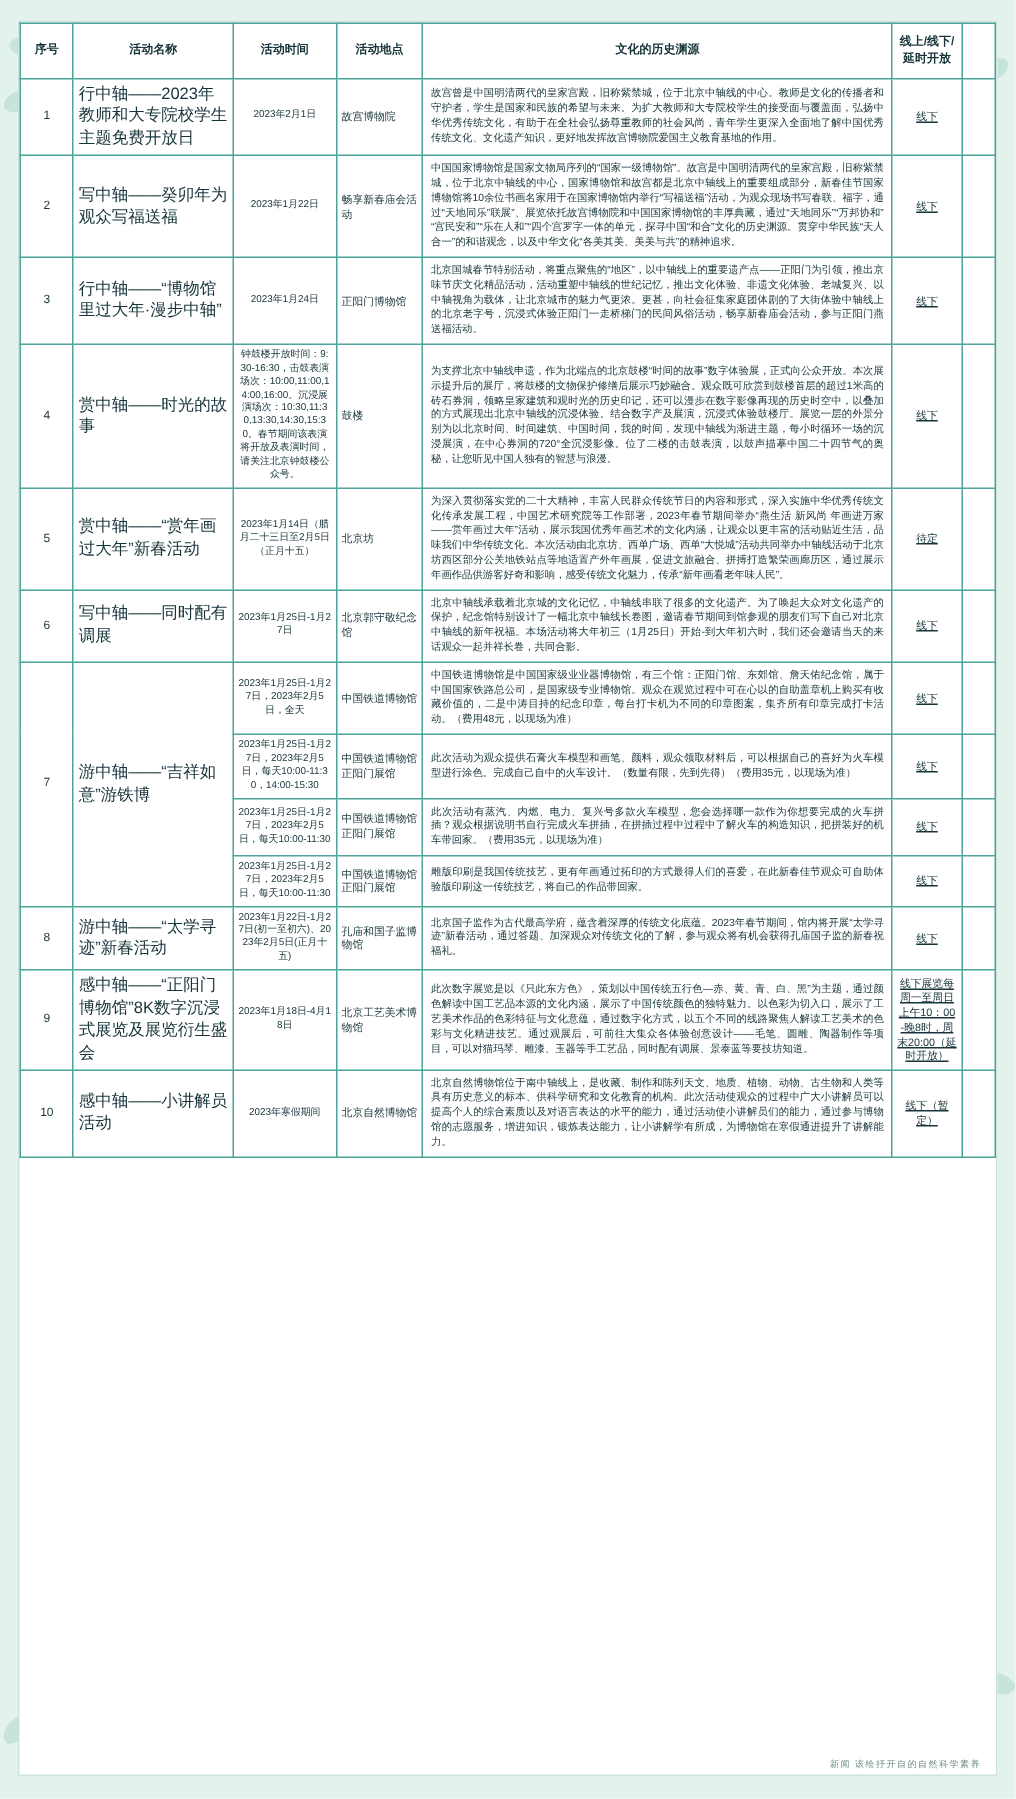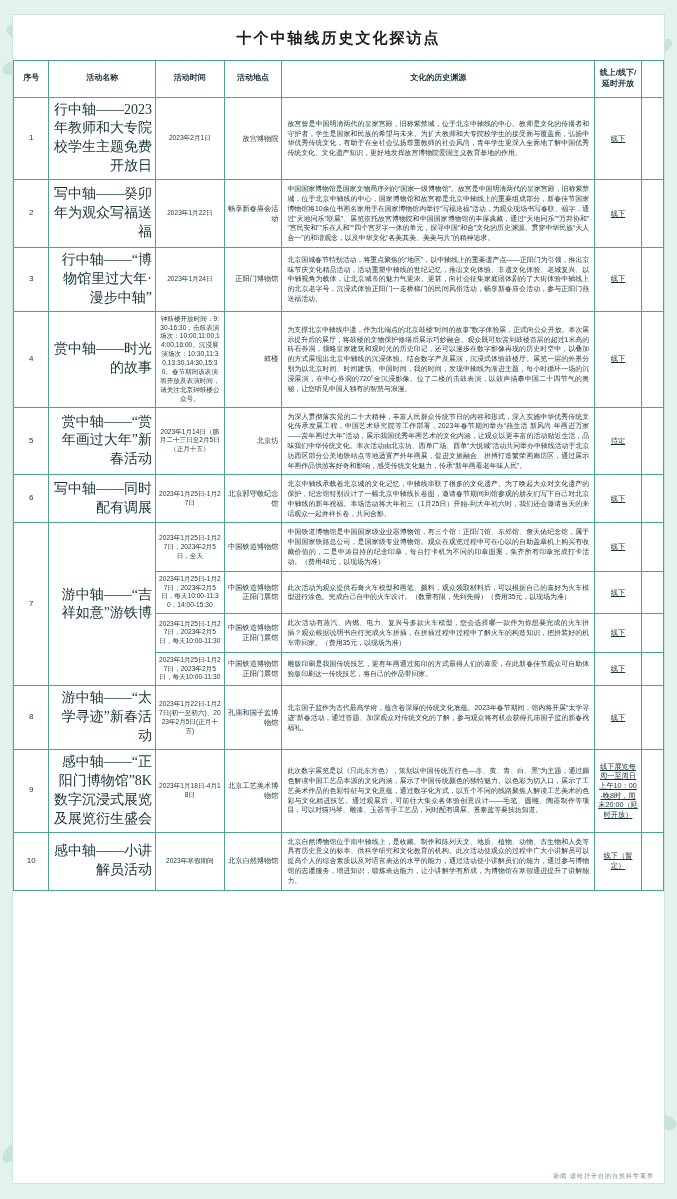--- a/index.html
+++ b/index.html
@@ -60,23 +60,23 @@
     word-break:break-all;
   }
   thead th{
     background:#ffffff;
     font-weight:bold;
     font-size:8px;
     text-align:center;
     padding:7px 2px;
   }
   td.idx{text-align:center;font-size:8px;}
-  td.nm{text-align:right;font-size:14px;font-family:Liberation Serif, serif;}
+  td.nm{text-align:left;font-size:11px;}
   td.tm{text-align:center;font-size:6.6px;}
-  td.pl{text-align:right;font-size:7.2px;}
+  td.pl{text-align:left;font-size:7.2px;}
   td.ct{text-align:justify;font-size:6.9px;line-height:1.42;padding:4px 5px;}
   td.on{text-align:center;font-size:7.2px;text-decoration:underline;}
   td.blank{background:#fff;}
   .footer-note{
     position:absolute;
     right:10px;bottom:2px;
     font-size:6px;
     color:#6d8b86;
     letter-spacing:1px;
   }
@@ -85,21 +85,20 @@
 <body>
 
 <div class="page">
   <div class="leaf deco" style="left:6px;top:26px;transform:rotate(25deg);"></div>
   <div class="leaf deco" style="left:2px;top:60px;transform:rotate(-15deg);"></div>
   <div class="leaf deco" style="right:4px;top:40px;transform:rotate(160deg);"></div>
   <div class="leaf deco" style="right:0px;bottom:70px;transform:rotate(200deg);"></div>
   <div class="leaf deco" style="left:0px;bottom:40px;transform:rotate(-40deg);"></div>
 
   <div class="sheet">
-    <div class="title">十个中轴线历史文化探访点</div>
 
     <table>
       <colgroup>
         <col style="width:32px">
         <col style="width:96px">
         <col style="width:62px">
         <col style="width:52px">
         <col style="width:282px">
         <col style="width:42px">
         <col style="width:20px">

